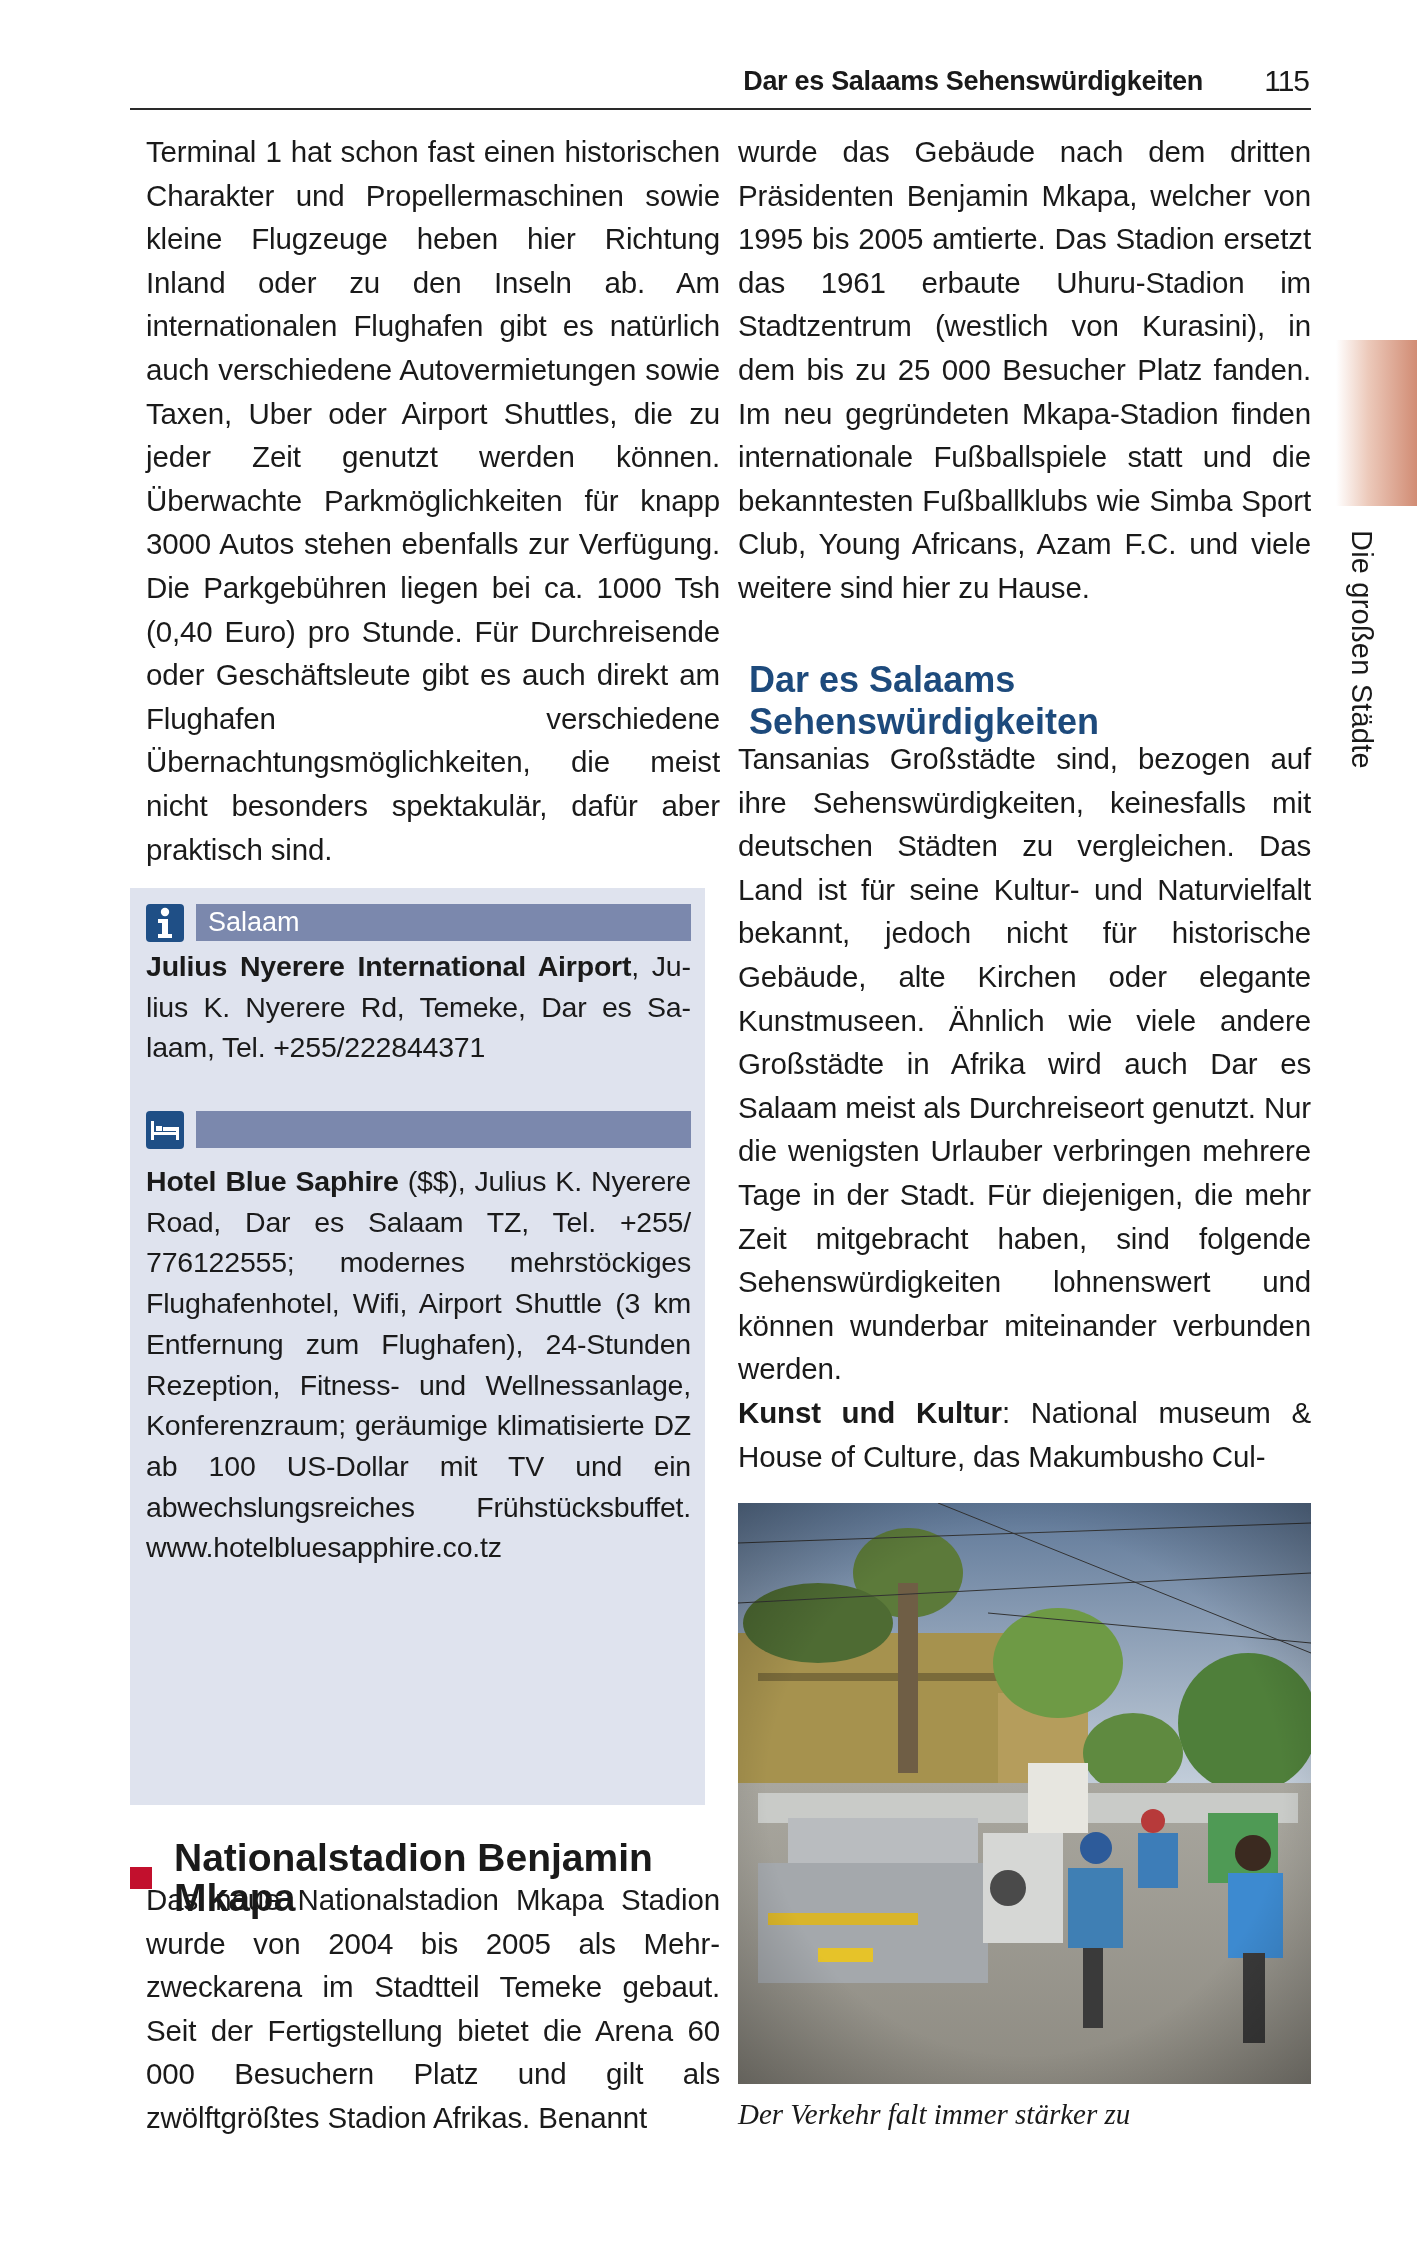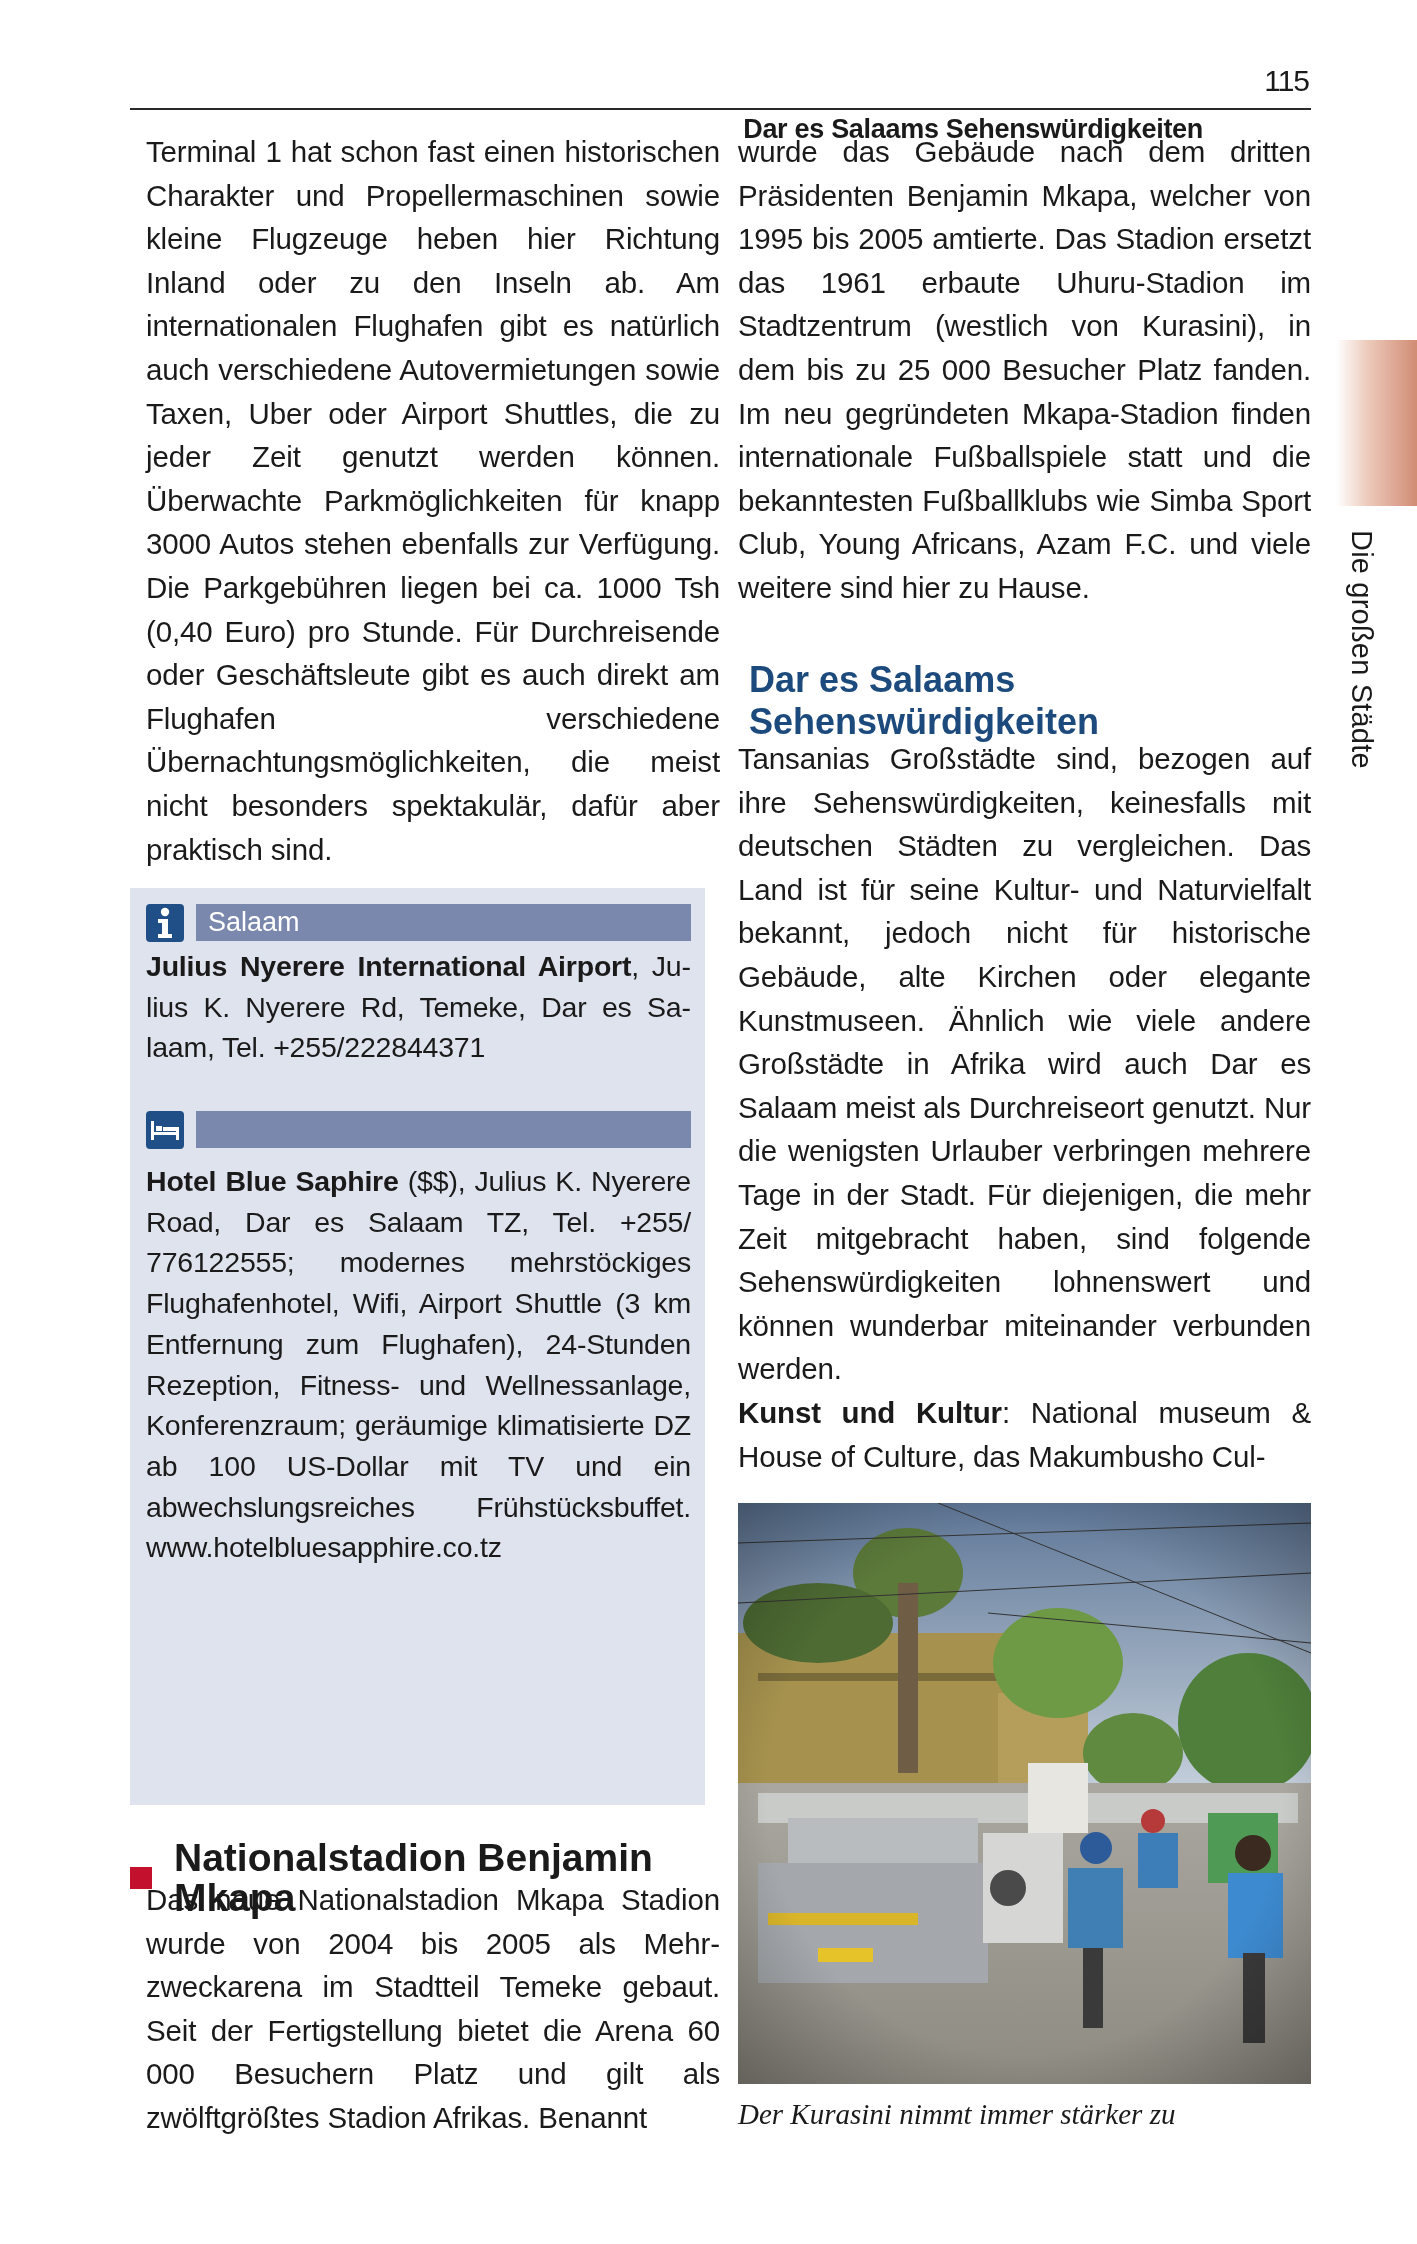--- a/index.html
+++ b/index.html
@@ -7,21 +7,21 @@
     width: 1417px; height: 2244px; position: relative; overflow: hidden;
     background: #ffffff; color: #1a1a1a;
     font-family: "Liberation Sans", "DejaVu Sans", sans-serif;
   }
   .running-header {
     position: absolute; left: 130px; top: 62px; width: 1181px; height: 46px;
     border-bottom: 2px solid #2a2a2a;
   }
   .running-title {
     position: absolute; right: 108px; top: 4px;
-    font-size: 27px; font-weight: bold; letter-spacing: -0.3px; color: #1a1a1a; margin-top: 48px;
+    font-size: 27px; font-weight: bold; letter-spacing: -0.3px; color: #1a1a1a;
   }
   .page-number {
     position: absolute; right: 2px; top: 2px;
     font-size: 30px; color: #1a1a1a; letter-spacing: -1px;
   }
   .column { position: absolute; top: 130px; }
   .col-left { left: 130px; width: 574px; margin-left: 16px; }
   .col-right { left: 738px; width: 573px; }
   .para {
     font-size: 29.5px; line-height: 43.6px; text-align: justify;
@@ -188,13 +188,13 @@
     <rect x="345" y="445" width="20" height="80" fill="#3a3a3a"></rect>
     <rect x="400" y="330" width="40" height="55" fill="#3d7db8"></rect>
     <circle cx="415" cy="318" r="12" fill="#b73a3a"></circle>
     <rect x="470" y="310" width="70" height="70" fill="#4f9a55"></rect>
     <rect x="490" y="370" width="55" height="85" fill="#3d8ad0"></rect>
     <circle cx="515" cy="350" r="18" fill="#3b2a20"></circle>
     <rect x="505" y="450" width="22" height="90" fill="#3a3a3a"></rect>
     <rect x="0" y="0" width="573" height="581" fill="url(#vig)"></rect>
   </svg>
 </div>
-<div class="photo-caption">Der Kurasini nimmt immer stärker zu</div>
+<div class="photo-caption">Der Verkehr falt immer stärker zu</div>
 
 </body></html>

